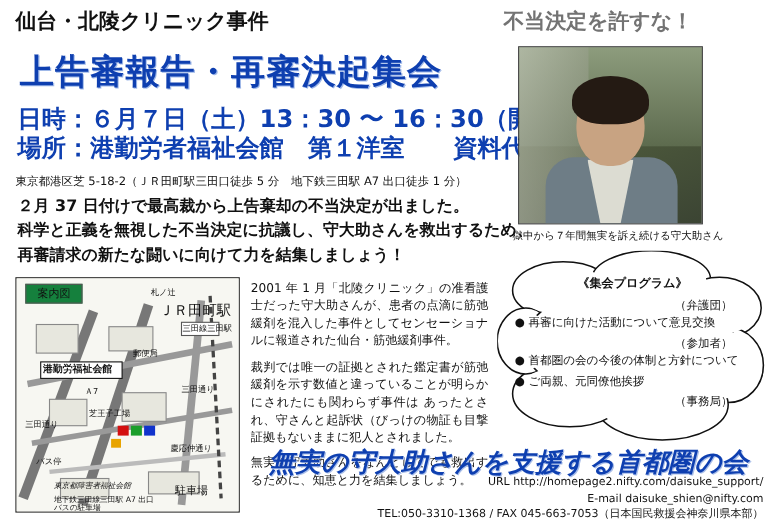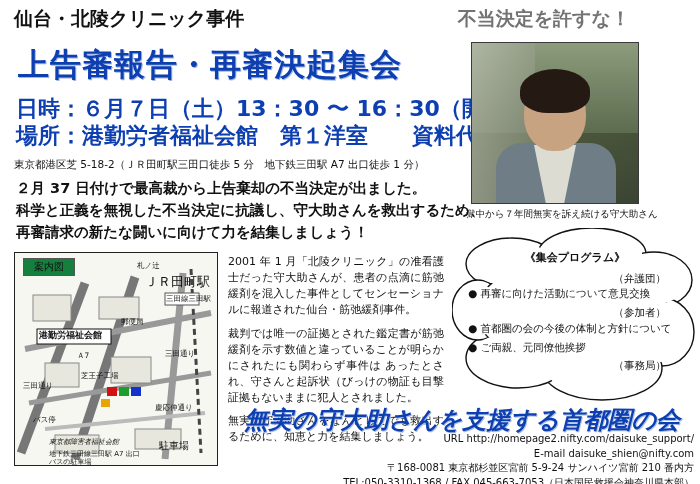--- a/index.html
+++ b/index.html
@@ -257,17 +257,16 @@
   <div class="footer-title">無実の守大助さんを支援する首都圏の会</div>
   <div class="footer-lines">
     <div>
       <span>URL</span>
       <span class="u">http://homepage2.nifty.com/daisuke_support/</span>
     </div>
     <div>
       <span>E-mail</span>
       <span class="u">daisuke_shien@nifty.com</span>
     </div>
-    <div>〒168-0081 東京都杉並区宮前 5-9-24 サンハイツ宮前 210 番内方</div>
     <div>TEL:050-3310-1368 / FAX 045-663-7053（日本国民救援会神奈川県本部）</div>
   </div>
 
 </div>
 
 </body></html>

